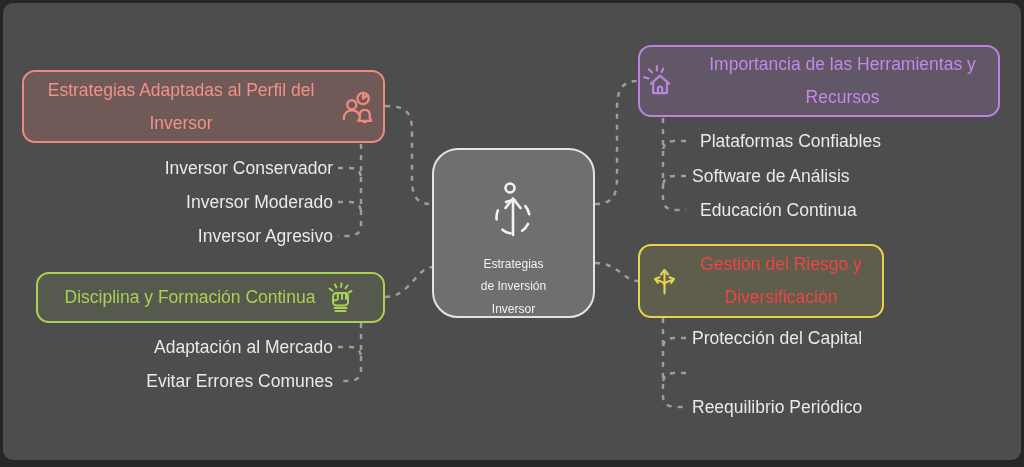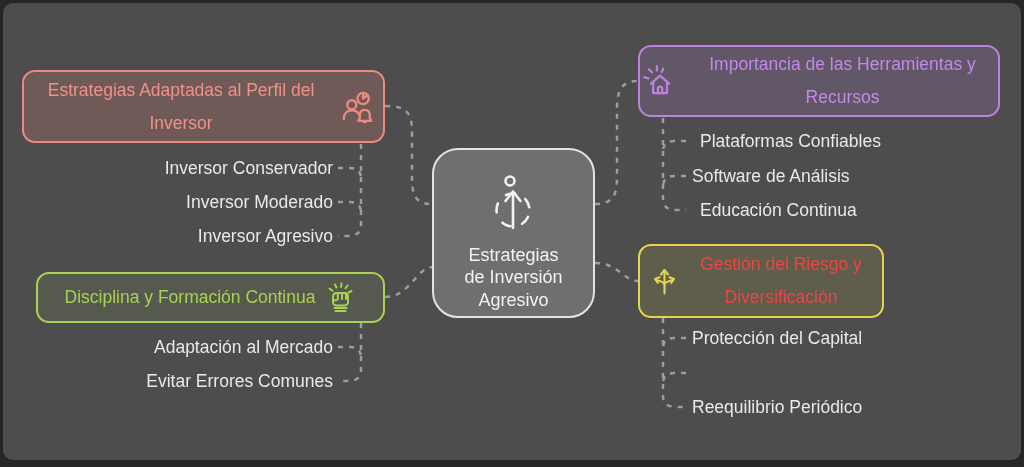--- a/index.html
+++ b/index.html
@@ -31,21 +31,21 @@
   .box-purple{ left:638px; top:45px; width:362px; height:72px;
     border-color:#bb83dd;color:#c489e8;background:rgba(196,137,232,.17);}
   .box-purple .title{max-width:312px;}
   .box-yellow{ left:638px; top:244px; width:246px; height:74px;
     border-color:#e5d44c;color:#ef4444;background:rgba(229,212,76,.12);}
   .box-yellow .title{max-width:184px;}
   .center-node{
     position:absolute;box-sizing:border-box;left:432px;top:148px;width:163px;height:170px;
     background:#6f6f6f;border:2.5px solid #e3e3e3;border-radius:26px;
     display:flex;flex-direction:column;align-items:center;justify-content:flex-start;
-    padding-top:23px;color:#f2f2f2;font-size:18px;line-height:22.5px;text-align:center;
+    padding-top:30px;color:#f2f2f2;font-size:12px;line-height:22.5px;text-align:center;
   }
   .center-node .icon{margin-bottom:5px;color:#f2f2f2;}
   .sub-label{
     position:absolute;transform:translateY(-50%);white-space:nowrap;
     color:#e9e9e9;font-size:17.5px;
   }
   .sub-label.r{text-align:right;}
 </style>
 </head>
 <body>
@@ -79,21 +79,21 @@
     <span class="icon">
       <svg width="56" height="60" viewBox="0 0 56 60" fill="none" stroke="currentColor" stroke-width="2.6" stroke-linecap="round" stroke-linejoin="round">
         <circle cx="24" cy="8" r="4.5"></circle>
         <circle cx="27" cy="37" r="16.5" stroke-dasharray="9 12" transform="rotate(25 27 37)"></circle>
         <path d="M27 55 L27 20"></path>
         <path d="M19.5 28 L27 18.5 L34.5 28"></path>
       </svg>
     </span>
     <span>Estrategias</span>
     <span>de Inversión</span>
-    <span>Agresivo</span>
+    <span>Inversor</span>
   </div>
 
   <div class="branch-box box-red">
     <span class="title">Estrategias Adaptadas al Perfil del Inversor</span>
     <span class="icon">
       <svg width="36" height="34" viewBox="0 0 30 30" fill="none" stroke="#ec8a80" stroke-width="2.1" stroke-linecap="round" stroke-linejoin="round">
         <circle cx="19.5" cy="7.5" r="5"></circle>
         <path d="M19.5 7.5 V2.5 M19.5 7.5 L23.6 4.6"></path>
         <circle cx="9.5" cy="13" r="4"></circle>
         <path d="M2.5 25.5 c0-5 3-7.5 7-7.5 c2.8 0 5 1.2 6.2 3.4"></path>

